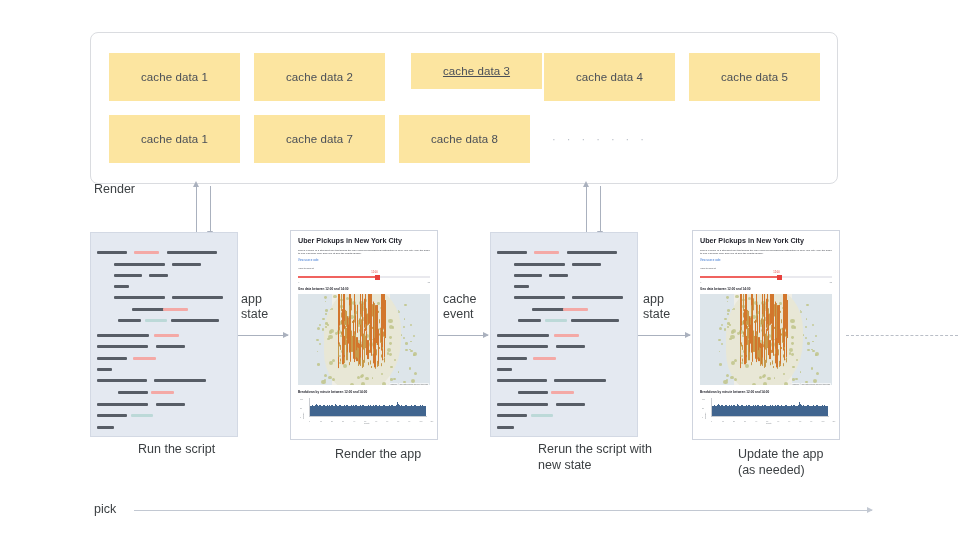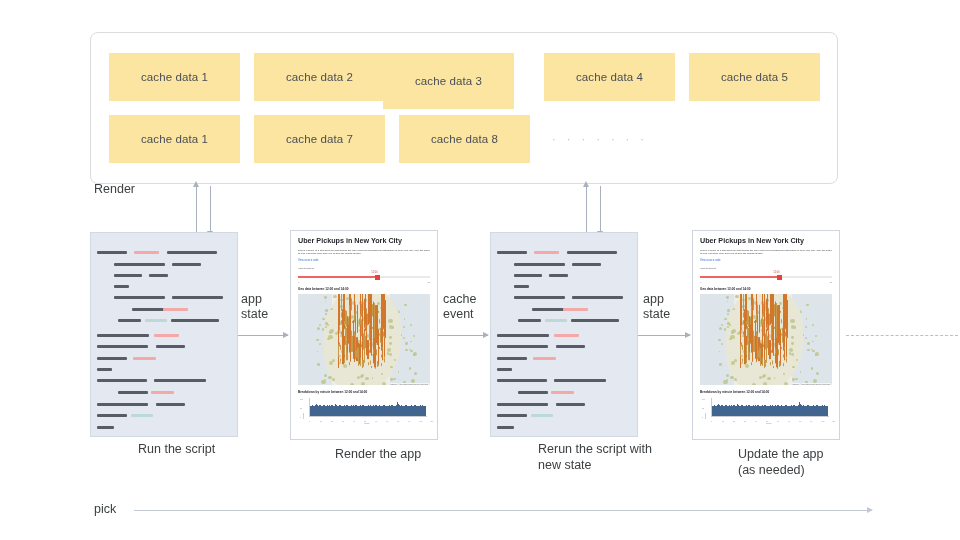--- a/index.html
+++ b/index.html
@@ -112,21 +112,21 @@
   }
 </style>
 </head>
 <body>
 
 <div class="stage">
 
   <div class="cache-box" id="cache-box">
       <div class="cache-chip" style="left: 18px; top: 20px; width: 131px; height: 48px;">cache data 1</div>
       <div class="cache-chip" style="left: 163px; top: 20px; width: 131px; height: 48px;">cache data 2</div>
-      <div class="cache-chip" style="left: 292px; top: 20px; width: 131px; height: 56px;">cache data 3</div>
+      <div class="cache-chip" style="left: 320px; top: 20px; width: 131px; height: 36px; text-decoration: underline;">cache data 3</div>
       <div class="cache-chip" style="left: 453px; top: 20px; width: 131px; height: 48px;">cache data 4</div>
       <div class="cache-chip" style="left: 598px; top: 20px; width: 131px; height: 48px;">cache data 5</div>
       <div class="cache-chip" style="left: 18px; top: 82px; width: 131px; height: 48px;">cache data 1</div>
       <div class="cache-chip" style="left: 163px; top: 82px; width: 131px; height: 48px;">cache data 7</div>
       <div class="cache-chip" style="left: 308px; top: 82px; width: 131px; height: 48px;">cache data 8</div>
       <div class="cache-dots" style="left: 461px; top: 82px; height: 48px;">· · · · · · ·</div>
     </div>
   <div class="cache-label">Render</div>
 
   <div id="vert-arrows">

